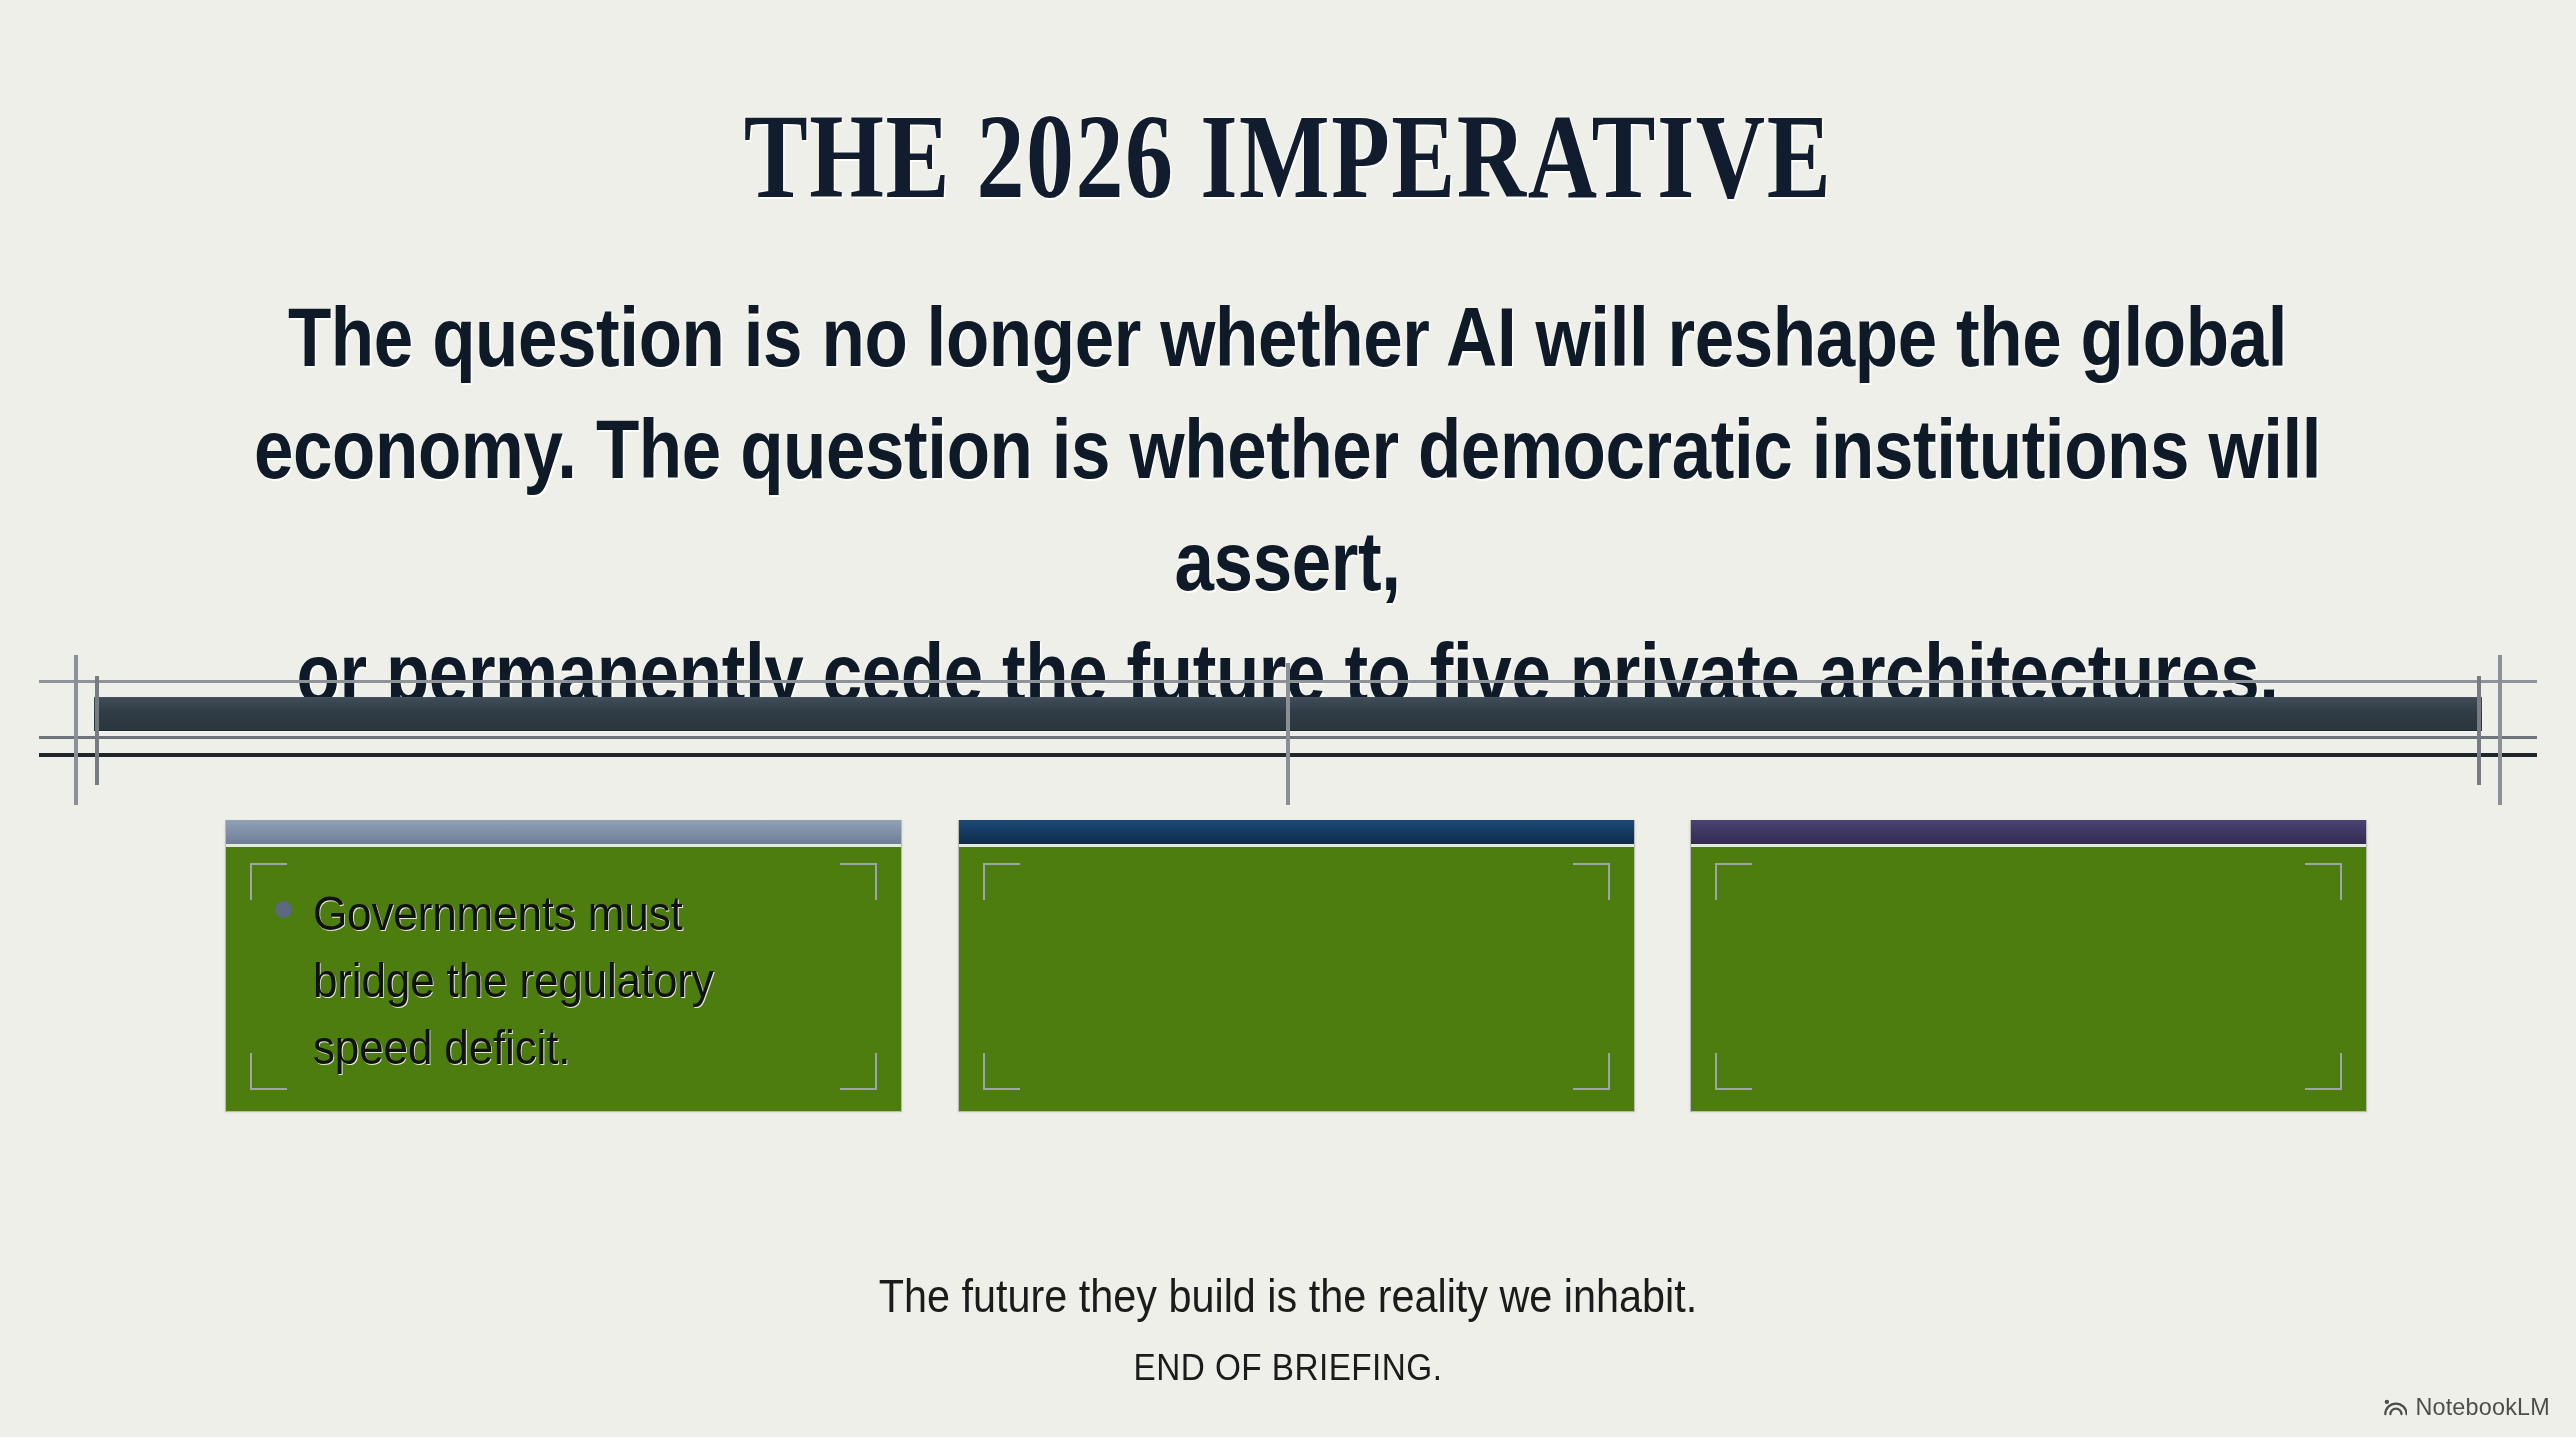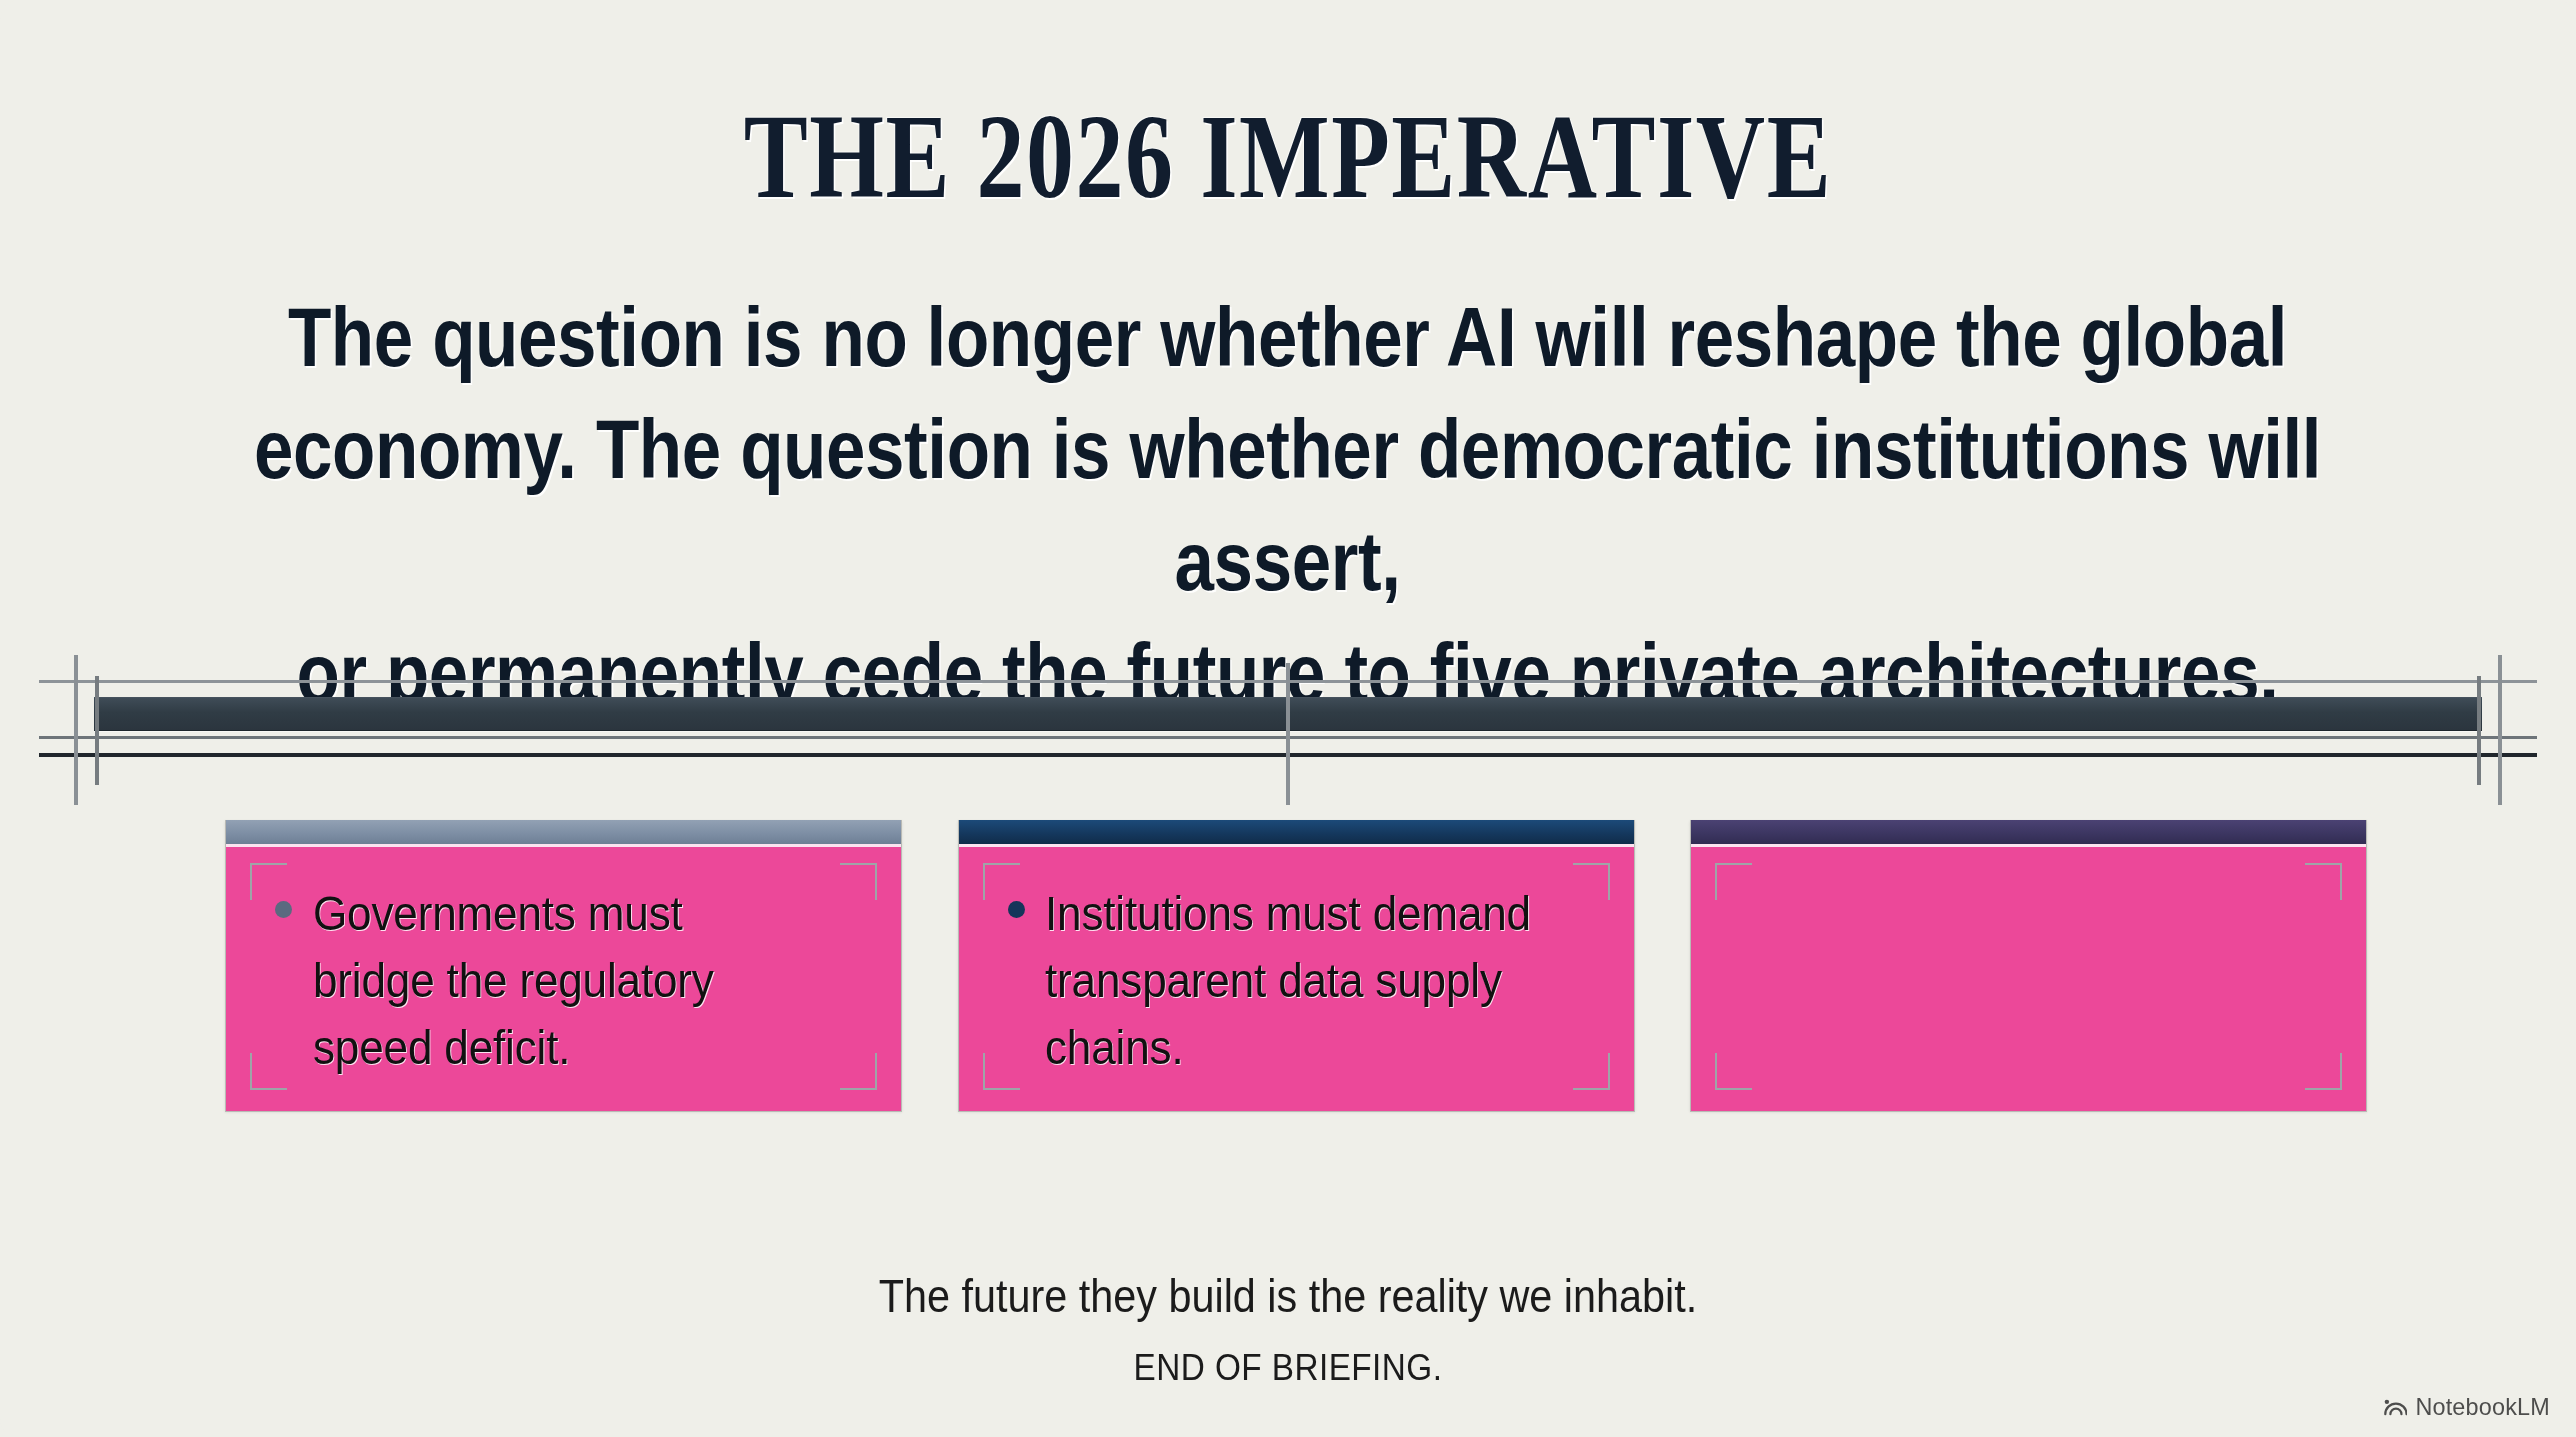--- a/index.html
+++ b/index.html
@@ -106,21 +106,21 @@
     width: 2142px;
     height: 292px;
     display: flex;
     justify-content: space-between;
   }
 
   .card {
     position: relative;
     width: 677px;
     height: 100%;
-    background: #ec4899;
+    background: #4d7c0f;
     border: 1.9px solid #b9bab5;
     border-top: none;
     box-shadow: 0 0.9px 2.8px rgba(0,0,0,0.10);
   }
 
   .card-accent {
     position: absolute;
     top: 0; left: 0; right: 0;
     height: 24px;
   }
@@ -265,24 +265,20 @@
         <div class="card-text">Governments must bridge the regulatory speed deficit.</div>
       </div>
     </div>
 
     <div class="card">
       <div class="card-accent" style="background:linear-gradient(180deg,#1c4a79 0%,#14375c 60%,#102c4a 100%);"></div>
       <span class="bracket tl"></span>
       <span class="bracket tr"></span>
       <span class="bracket bl"></span>
       <span class="bracket br"></span>
-      <div class="card-body">
-        <span class="bullet" style="background:#15355a;"></span>
-        <div class="card-text">Institutions must demand transparent data supply chains.</div>
-      </div>
     </div>
 
     <div class="card">
       <div class="card-accent" style="background:linear-gradient(180deg,#4b4273 0%,#3b3560 60%,#322c52 100%);"></div>
       <span class="bracket tl"></span>
       <span class="bracket tr"></span>
       <span class="bracket bl"></span>
       <span class="bracket br"></span>
     </div>
 

